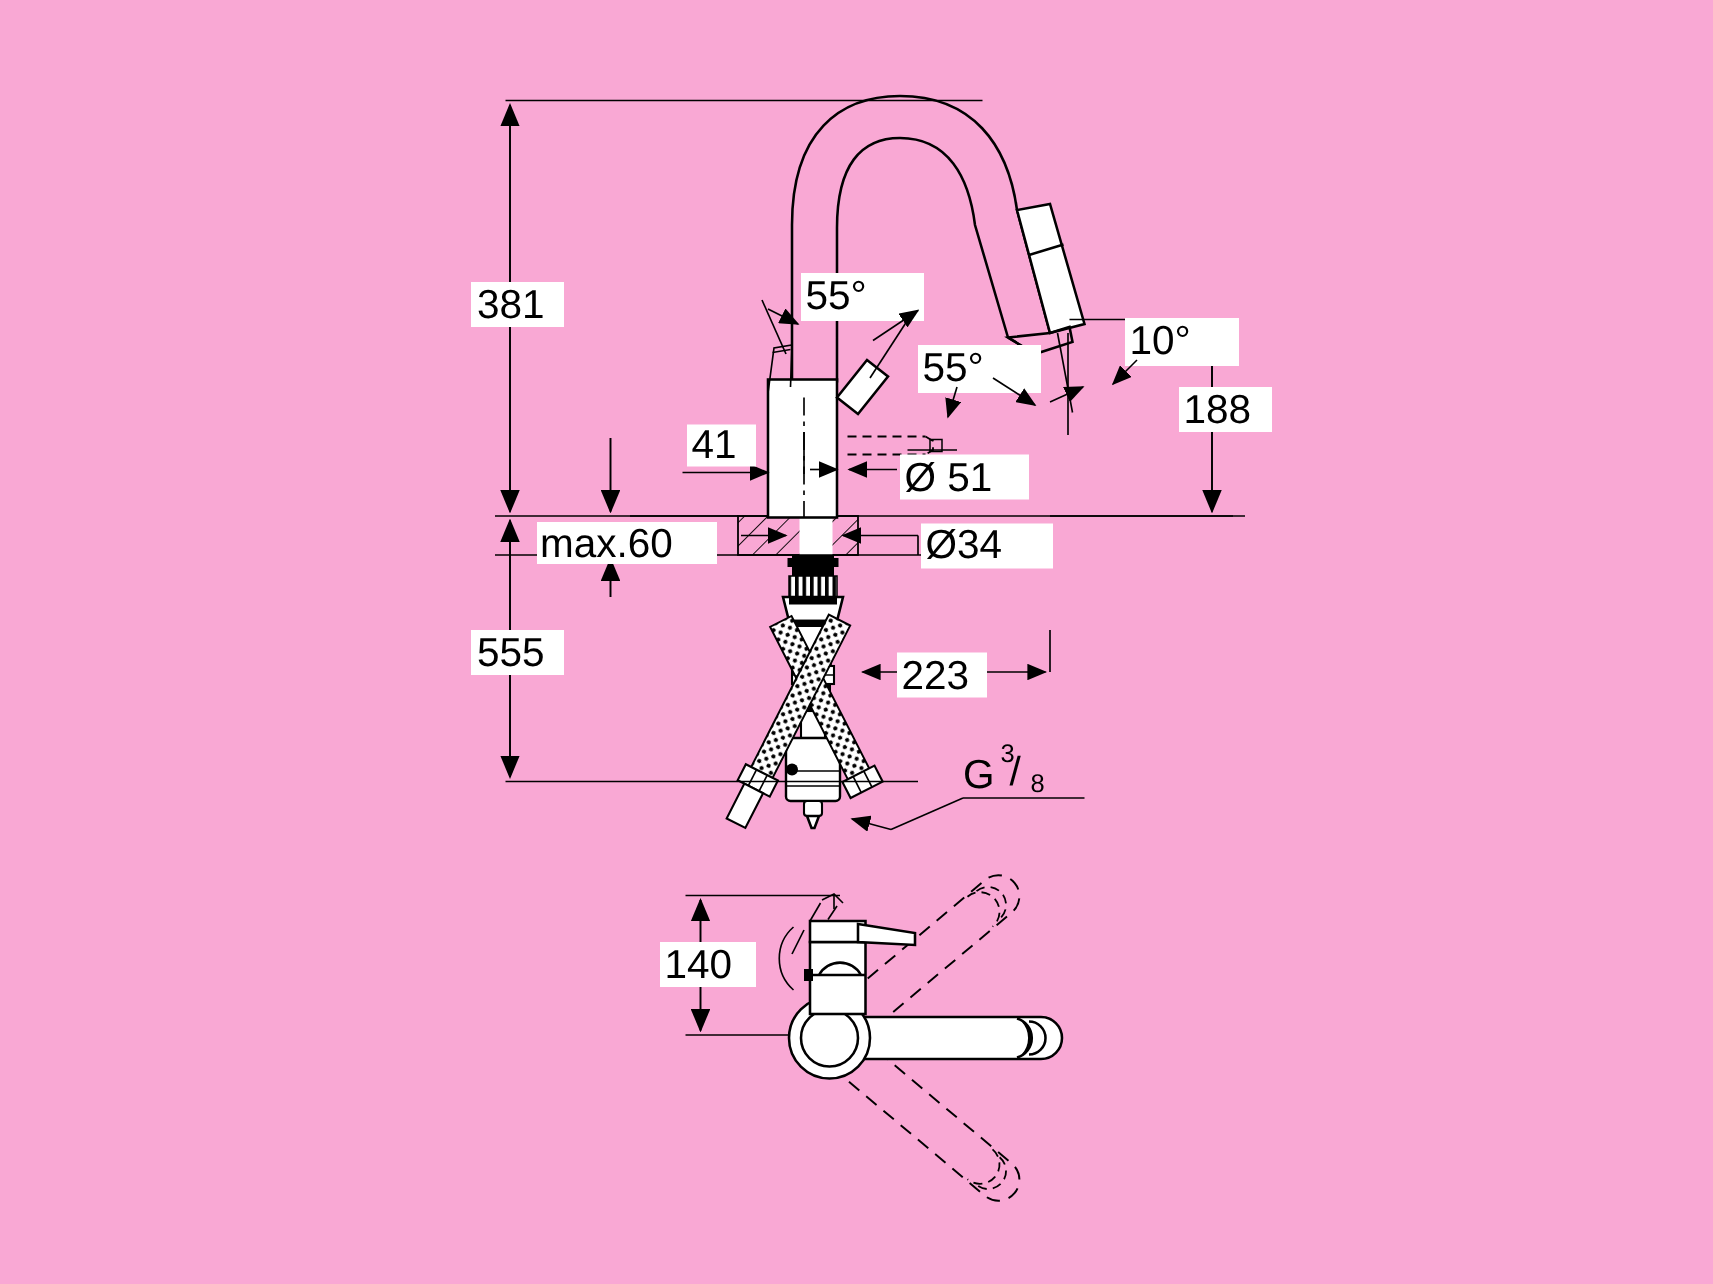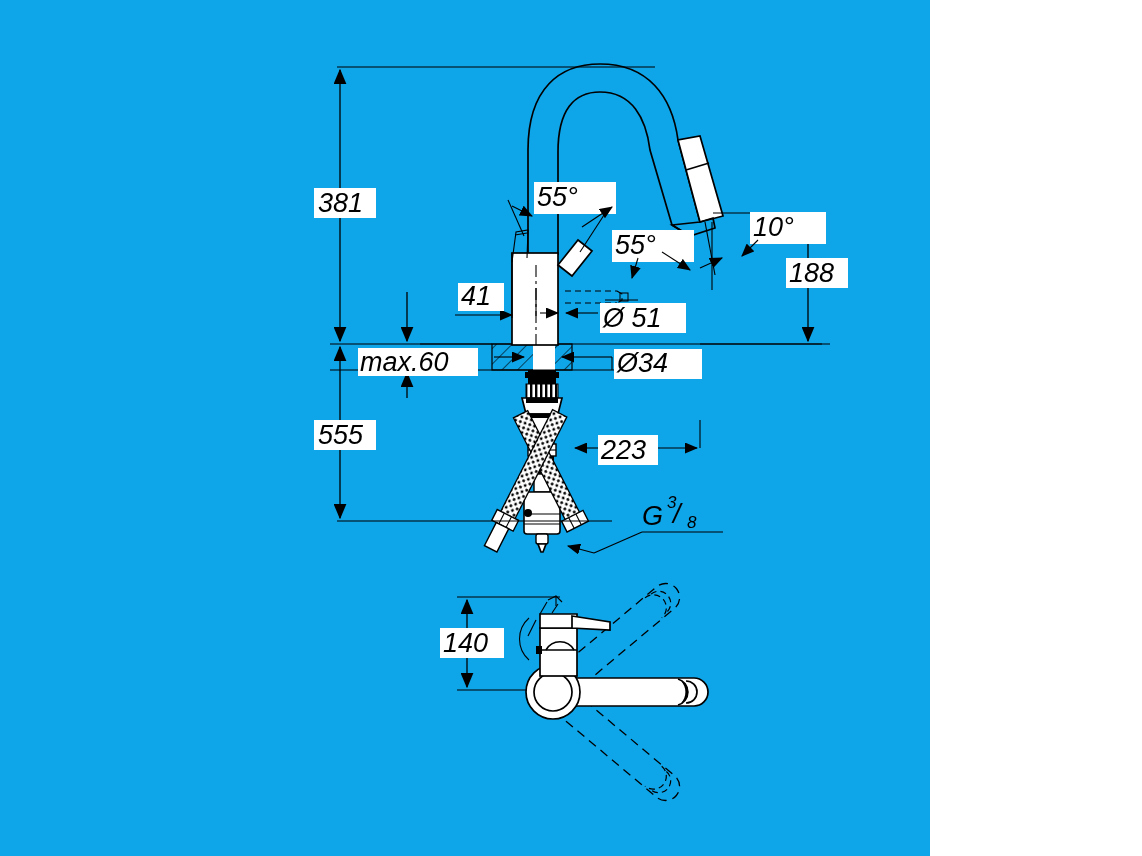--- a/index.html
+++ b/index.html
@@ -6,25 +6,24 @@
   html, body {
     margin: 0;
     padding: 0;
     background: #ffffff;
   }
   body {
     font-family: "Liberation Sans", sans-serif;
   }
   #sheet {
     position: relative;
-    width: 930px;
+    width: 1142px;
     height: 856px;
-    background: #0ea5e9;
+    background: #f9a8d4;
     overflow: hidden;
-    font-style: italic;
   }
   #drawing-svg {
     position: absolute;
     left: 0;
     top: 0;
     width: 1142px;
     height: 856px;
   }
   .dim-text {
     font-family: "Liberation Sans", sans-serif;

